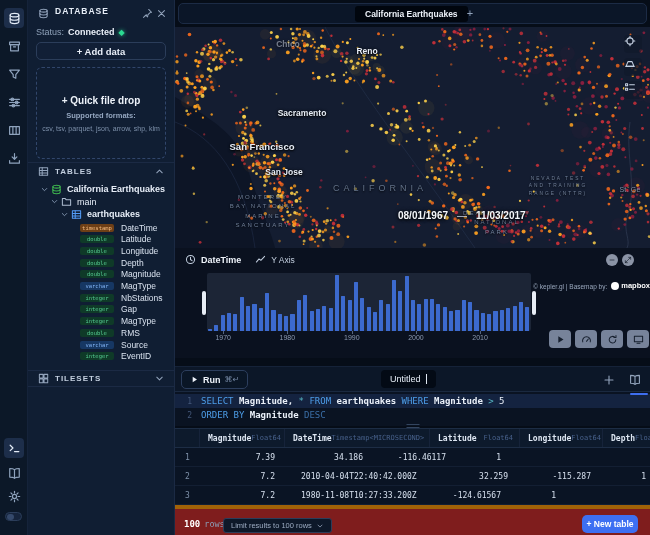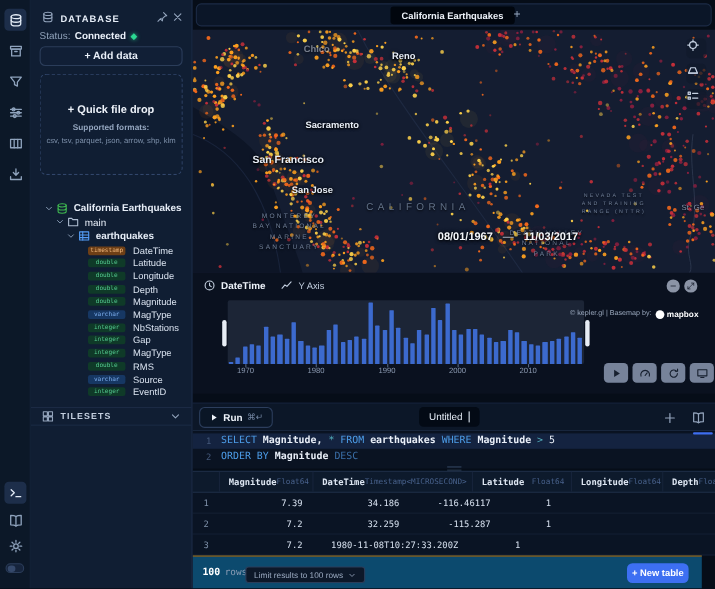--- a/index.html
+++ b/index.html
@@ -9,21 +9,21 @@
   
   #rail{position:absolute;left:0;top:0;width:28px;height:535px;background:#0c1828;border-right:1px solid #15233a;z-index:5}
   .rail-ic{position:absolute;left:4px;width:20px;height:20px;border-radius:4px;display:flex;align-items:center;justify-content:center;color:#8fa3bd}
   .rail-ic svg{width:13px;height:13px}
   .rail-ic.active{background:#1d2e4a;color:#e3ebf6}
   #rail-toggle{position:absolute;left:5px;top:512px;width:17px;height:9px;border-radius:5px;background:#16243c;border:1px solid #2b3d5a}
   #rail-toggle .knob{position:absolute;left:1px;top:0.5px;width:6.5px;height:6.5px;border-radius:50%;background:#35496b}
 
   
   #sidebar{position:absolute;left:28px;top:0;width:147px;height:535px;background:#101e33;border-right:1px solid #1b2a44;z-index:4}
-  #sb-head{position:absolute;left:8px;right:6px;top:6px;height:16px;display:flex;align-items:flex-end;color:#e6edf7}
+  #sb-head{position:absolute;left:8px;right:6px;top:6px;height:16px;display:flex;align-items:flex-start;color:#e6edf7}
   #sb-head .t{font-size:8.5px;font-weight:bold;letter-spacing:1px;margin-left:5px}
   #sb-head .sp{flex:1}
   .hicon{width:14px;height:14px;color:#93a4bc;display:flex;align-items:center;justify-content:center}
   .hicon svg{width:11px;height:11px}
   #sb-status{position:absolute;left:8px;top:27px;font-size:9px;color:#8ea0b8;display:flex;align-items:center;gap:4px}
   #sb-status b{color:#e9eff8}
   #sb-status .dia{color:#2bd992;font-size:8px;text-shadow:0 0 4px rgba(43,217,146,.8)}
   #add-data{position:absolute;left:8px;right:8px;top:42px;height:18px;border:1px solid #2b3d5a;border-radius:5px;display:flex;align-items:center;justify-content:center;font-size:9.5px;font-weight:bold;color:#e9eff8;background:#111f36}
   #qdrop{position:absolute;left:8px;right:8px;top:67px;height:92px;border:1px dashed #31466b;border-radius:6px;display:flex;flex-direction:column;align-items:center;justify-content:center;gap:5px;text-align:center;padding:0 4px}
   #qdrop .t1{font-size:10px;font-weight:bold;color:#edf2f9}
@@ -60,21 +60,21 @@
   #map{position:absolute;left:0;right:0;top:27px;height:268px;background:#141d31;overflow:hidden}
   #map svg{position:absolute;left:0;top:0}
   .city{position:absolute;transform:translate(-50%,-50%);font-size:8.5px;font-weight:600;color:#e8eef7;text-shadow:0 1px 2px rgba(0,0,0,.95),0 0 3px rgba(0,0,0,.8);white-space:nowrap;z-index:3}
   .city.big{font-size:9.5px}
   .city.faint{opacity:.45}
   .region{position:absolute;transform:translate(-50%,0);font-size:6px;color:#76869f;text-shadow:0 1px 2px rgba(0,0,0,.9);text-align:center;letter-spacing:2px;line-height:1.55;white-space:nowrap;font-weight:400;opacity:.92;z-index:3}
   .region.wide{letter-spacing:4px;color:#68788f}
   .region.plain{letter-spacing:.2px;font-weight:normal;color:#8b9ab0}
   #mapdate{position:absolute;left:223px;top:183px;display:flex;gap:9px;font-size:10px;font-weight:bold;color:#f4f7fb;text-shadow:0 1px 3px #000,0 0 4px rgba(0,0,0,.7);z-index:4}
   #mapdate .sep{color:#c9d3e2;font-weight:normal}
-  #attr{position:absolute;right:15px;bottom:5px;display:flex;align-items:flex-start;gap:4px;font-size:6.5px;color:#9aa8bd;z-index:4}
+  #attr{position:absolute;right:0;bottom:5px;display:flex;align-items:flex-end;gap:4px;font-size:6.5px;color:#9aa8bd;z-index:4}
   #mb-logo{display:flex;align-items:center;gap:2px;font-size:7.5px;font-weight:bold;color:#fff}
   .mb-circle{width:8px;height:8px;border-radius:50%;background:#fff}
   .mapctl{position:absolute;right:8px;width:18px;height:18px;border-radius:4px;background:rgba(16,25,43,.72);color:#c6d1e2;display:flex;align-items:center;justify-content:center;z-index:4}
   .mapctl svg{width:12px;height:12px}
 
   
   #timeline{position:absolute;left:0;right:0;top:248px;height:110px;background:#0a111f}
   #tl-head{position:absolute;left:10px;top:6px;display:flex;align-items:center;color:#c3cfdf}
   #tl-head svg{width:11px;height:11px}
   #tl-field{font-size:9px;font-weight:bold;color:#eef3fa;margin:0 14px 0 5px}
@@ -112,21 +112,21 @@
   #results{position:absolute;left:0;right:0;top:428px;height:77px;background:#0a1424}
   #res-head{position:absolute;left:0;right:0;top:0;height:20px;background:#0d1a2c;border-top:1px solid #1d2d45;border-bottom:1px solid #1d2d45;display:flex}
   .hc{display:flex;align-items:center;overflow:hidden;border-right:1px solid #16233a;flex:none}
   .hc .nm{font-size:8px;font-weight:bold;color:#dde6f2;font-family:"DejaVu Sans Mono",monospace;padding-left:8px;white-space:nowrap}
   .hc .ty{font-size:7px;color:#47608a;font-family:"DejaVu Sans Mono",monospace;margin-left:auto;padding-right:6px;white-space:nowrap}
   .rrow{position:absolute;left:0;right:0;height:19px;display:flex;border-bottom:1px solid #131f33}
   .rc{display:flex;align-items:center;font-size:8px;font-family:"DejaVu Sans Mono",monospace;color:#d6e0ee;overflow:hidden;flex:none;white-space:nowrap}
   .rc.idx{justify-content:center;color:#7e90a8}
 
   
-  #bottombar{position:absolute;left:0;right:12px;top:505px;height:30px;background:#0c4a6e;border-top:1px solid #a16207}
+  #bottombar{position:absolute;left:0;right:0;top:505px;height:30px;background:#7f1d1d;border-top:4px solid #a16207}
   #rowcount{position:absolute;left:9px;top:10px;display:flex;align-items:baseline;gap:4px}
   #rowcount .n{font-size:9px;font-weight:bold;color:#fff;font-family:"DejaVu Sans Mono",monospace}
   #rowcount .w{font-size:8.5px;color:#8b9cb4;font-family:"DejaVu Sans Mono",monospace}
   #limitbtn{position:absolute;left:48px;top:9px;height:15px;border:1px solid #2b3d5a;border-radius:3px;padding:0 7px;display:flex;align-items:center;gap:4px;font-size:7.5px;color:#9cabc2;background:#0d1829}
   #limitbtn svg{width:8px;height:8px}
   #newtable{position:absolute;right:12px;top:6px;width:56px;height:18px;background:#3d6ff2;border-radius:5px;display:flex;align-items:center;justify-content:center;font-size:8.5px;font-weight:bold;color:#fff}
 </style>
 </head>
 <body>
 
@@ -226,20 +226,35 @@
       <b>Connected</b>
       <span class="dia">◆</span>
     </div>
     <div id="qdrop">
       <div class="t1">+ Quick file drop</div>
       <div class="t2">Supported formats:</div>
       <div class="t3">csv, tsv, parquet, json, arrow, shp, klm</div>
     </div>
     <div id="add-data">+ Add data</div>
 
+    <div class="section" id="sec-tables">
+      <span class="hicon">
+          <svg viewBox="0 0 12 12" fill="none" stroke="currentColor" stroke-width="1.1" stroke-linecap="round" stroke-linejoin="round">
+            <path d="M1.5 2h9v8h-9z"></path>
+            <path d="M1.5 5h9M1.5 7.7h9M4.6 2v8"></path>
+          </svg>
+        </span>
+      <span class="lbl">TABLES</span>
+      <span class="sp"></span>
+      <span class="hicon">
+          <svg viewBox="0 0 12 12" fill="none" stroke="currentColor" stroke-width="1.1" stroke-linecap="round" stroke-linejoin="round">
+            <path d="M3 7.4l3-3 3 3"></path>
+          </svg>
+        </span>
+    </div>
 
     <div id="tree">
       <div class="tree-h" style="padding-left:6px">
         <span class="chev"><svg viewBox="0 0 12 12" fill="none" stroke="currentColor" stroke-width="1.1" stroke-linecap="round" stroke-linejoin="round">
               <path d="M3 4.6l3 3 3-3"></path>
             </svg></span>
         <span class="tic" style="color:#3fb950"><svg viewBox="0 0 12 12" fill="none" stroke="currentColor" stroke-width="1.1" stroke-linecap="round" stroke-linejoin="round">
               <ellipse cx="6" cy="2.9" rx="4" ry="1.6"></ellipse>
               <path d="M2 2.9v6.2c0 .9 1.8 1.6 4 1.6s4-.7 4-1.6V2.9"></path>
               <path d="M2 6c0 .9 1.8 1.6 4 1.6S10 6.9 10 6"></path>
@@ -1661,28 +1676,30 @@
           <div class="rrow" style="top: 20px;">
             <div class="rc idx" style="width:25px">1</div>
             <div class="rc" style="width:85px;padding-right:10px;justify-content:flex-end">7.39</div>
             <div class="rc" style="width:90px;padding-right:12px;justify-content:flex-end">34.186</div>
             <div class="rc" style="width:83px;padding-right:12px;justify-content:flex-end">-116.46117</div>
             <div class="rc" style="width:47px;padding-right:4px;justify-content:flex-end">1</div>
           </div>
           <div class="rrow" style="top: 39px;">
             <div class="rc idx" style="width:25px">2</div>
             <div class="rc" style="width:85px;padding-right:10px;justify-content:flex-end">7.2</div>
+            <div class="rc" style="width:145px;padding-left:16px">2010-04-04T22:40:42.000Z</div>
             <div class="rc" style="width:90px;padding-right:12px;justify-content:flex-end">32.259</div>
             <div class="rc" style="width:83px;padding-right:12px;justify-content:flex-end">-115.287</div>
             <div class="rc" style="width:47px;padding-right:4px;justify-content:flex-end">1</div>
           </div>
           <div class="rrow" style="top: 58px;">
             <div class="rc idx" style="width:25px">3</div>
             <div class="rc" style="width:85px;padding-right:10px;justify-content:flex-end">7.2</div>
             <div class="rc" style="width:145px;padding-left:16px">1980-11-08T10:27:33.200Z</div>
+            <div class="rc" style="width:83px;padding-right:12px;justify-content:flex-end">-124.61567</div>
             <div class="rc" style="width:47px;padding-right:4px;justify-content:flex-end">1</div>
           </div>
         </div>
     </div>
 
     <div id="bottombar">
       <div id="rowcount">
         <span class="n">100</span>
         <span class="w">rows</span>
       </div>

